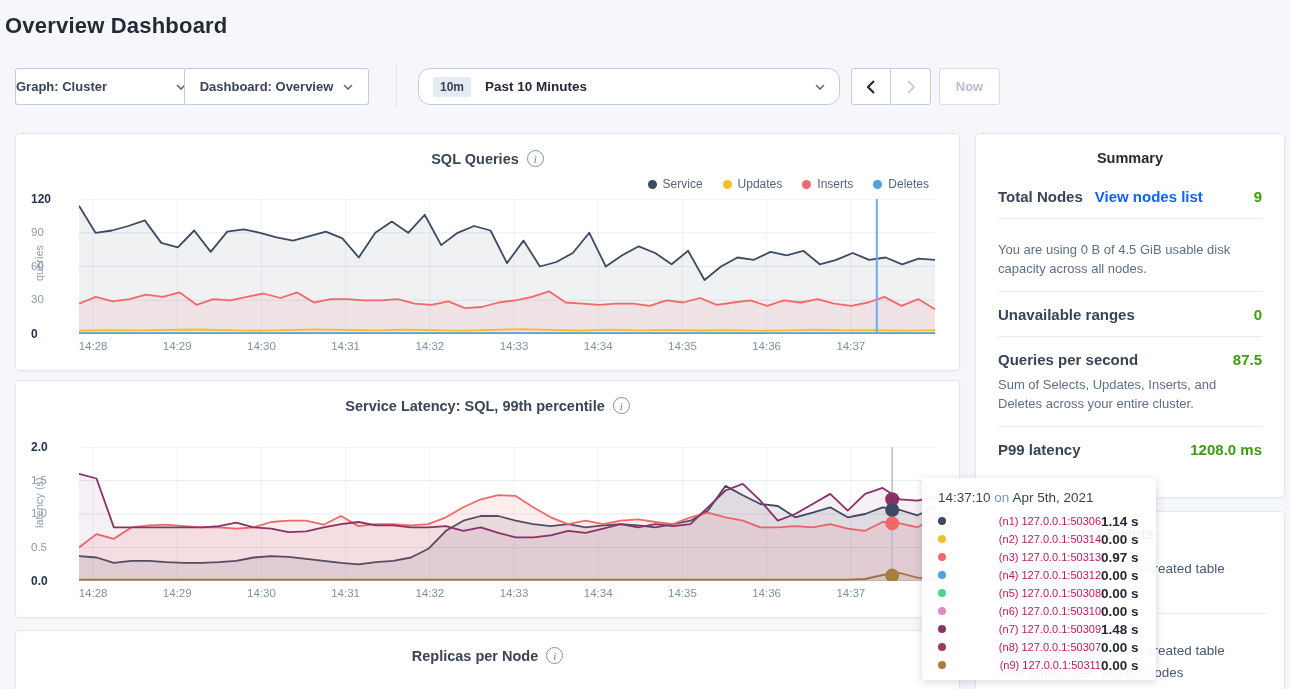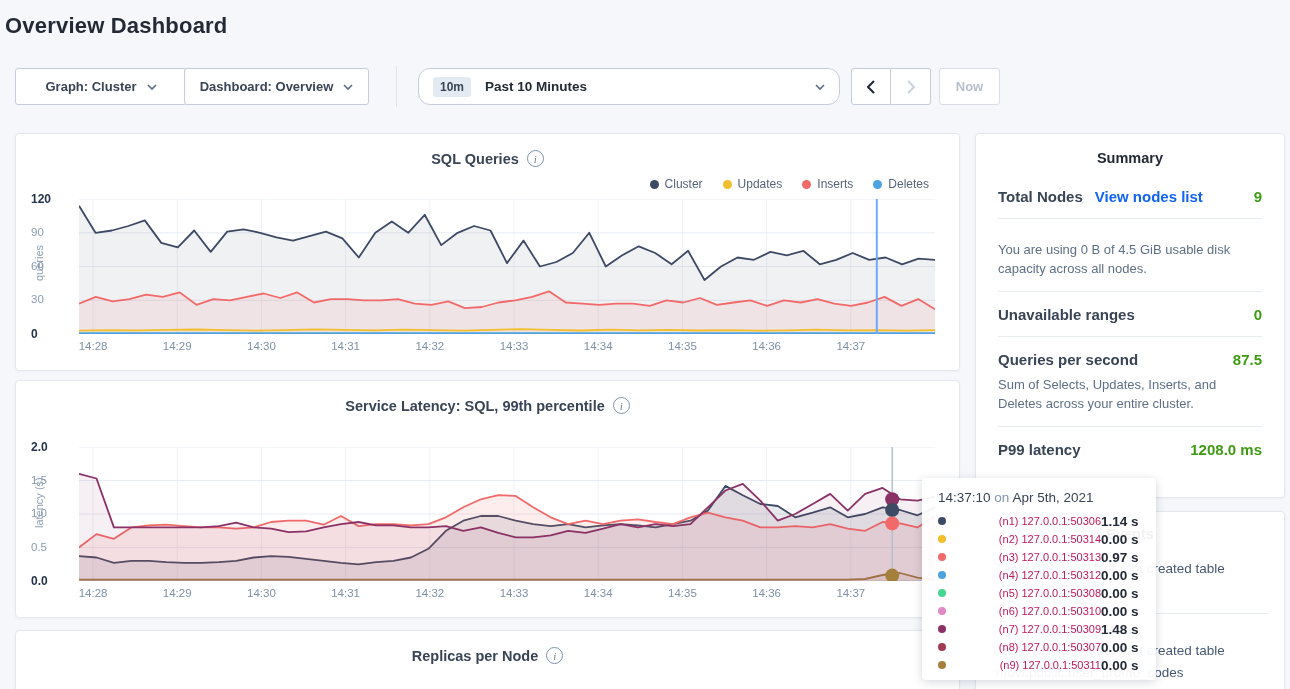--- a/index.html
+++ b/index.html
@@ -70,21 +70,21 @@
   .tt-label { font-size:11px; color:#be185d; width:146px;text-align:right; }
   .tt-value { font-size:13.5px; font-weight:700; color:#242a35; }
 </style>
 </head>
 <body>
 
 <div id="stage">
 
   <div class="page-title">Overview Dashboard</div>
 
-  <div class="btn" style="left:15px;width:172px;">
+  <div class="btn" style="left:15px;width:172px;justify-content:space-between;">
     <span>Graph: Cluster</span>
     <svg class="chev" viewBox="0 0 10 6">
         <polyline points="1,1 5,5 9,1" fill="none" stroke="#5a6b82" stroke-width="1.6"></polyline>
       </svg>
   </div>
   <div class="btn" style="left:184px;width:185px;">
     <span>Dashboard: Overview</span>
     <svg class="chev" viewBox="0 0 10 6">
         <polyline points="1,1 5,5 9,1" fill="none" stroke="#5a6b82" stroke-width="1.6"></polyline>
       </svg>
@@ -113,21 +113,21 @@
   <div class="now-btn">Now</div>
 
   <div class="card" id="card-sql">
       <div class="chart-title-row">
         <span class="chart-title">SQL Queries</span>
         <span class="info-icon">i</span>
       </div>
       <div class="legend">
         <span class="legend-item">
           <span class="legend-dot" style="background: rgb(62, 74, 99);"></span>
-          <span>Cluster</span>
+          <span>Service</span>
         </span>
         <span class="legend-item">
           <span class="legend-dot" style="background: rgb(242, 190, 44);"></span>
           <span>Updates</span>
         </span>
         <span class="legend-item">
           <span class="legend-dot" style="background: rgb(241, 105, 105);"></span>
           <span>Inserts</span>
         </span>
         <span class="legend-item">

